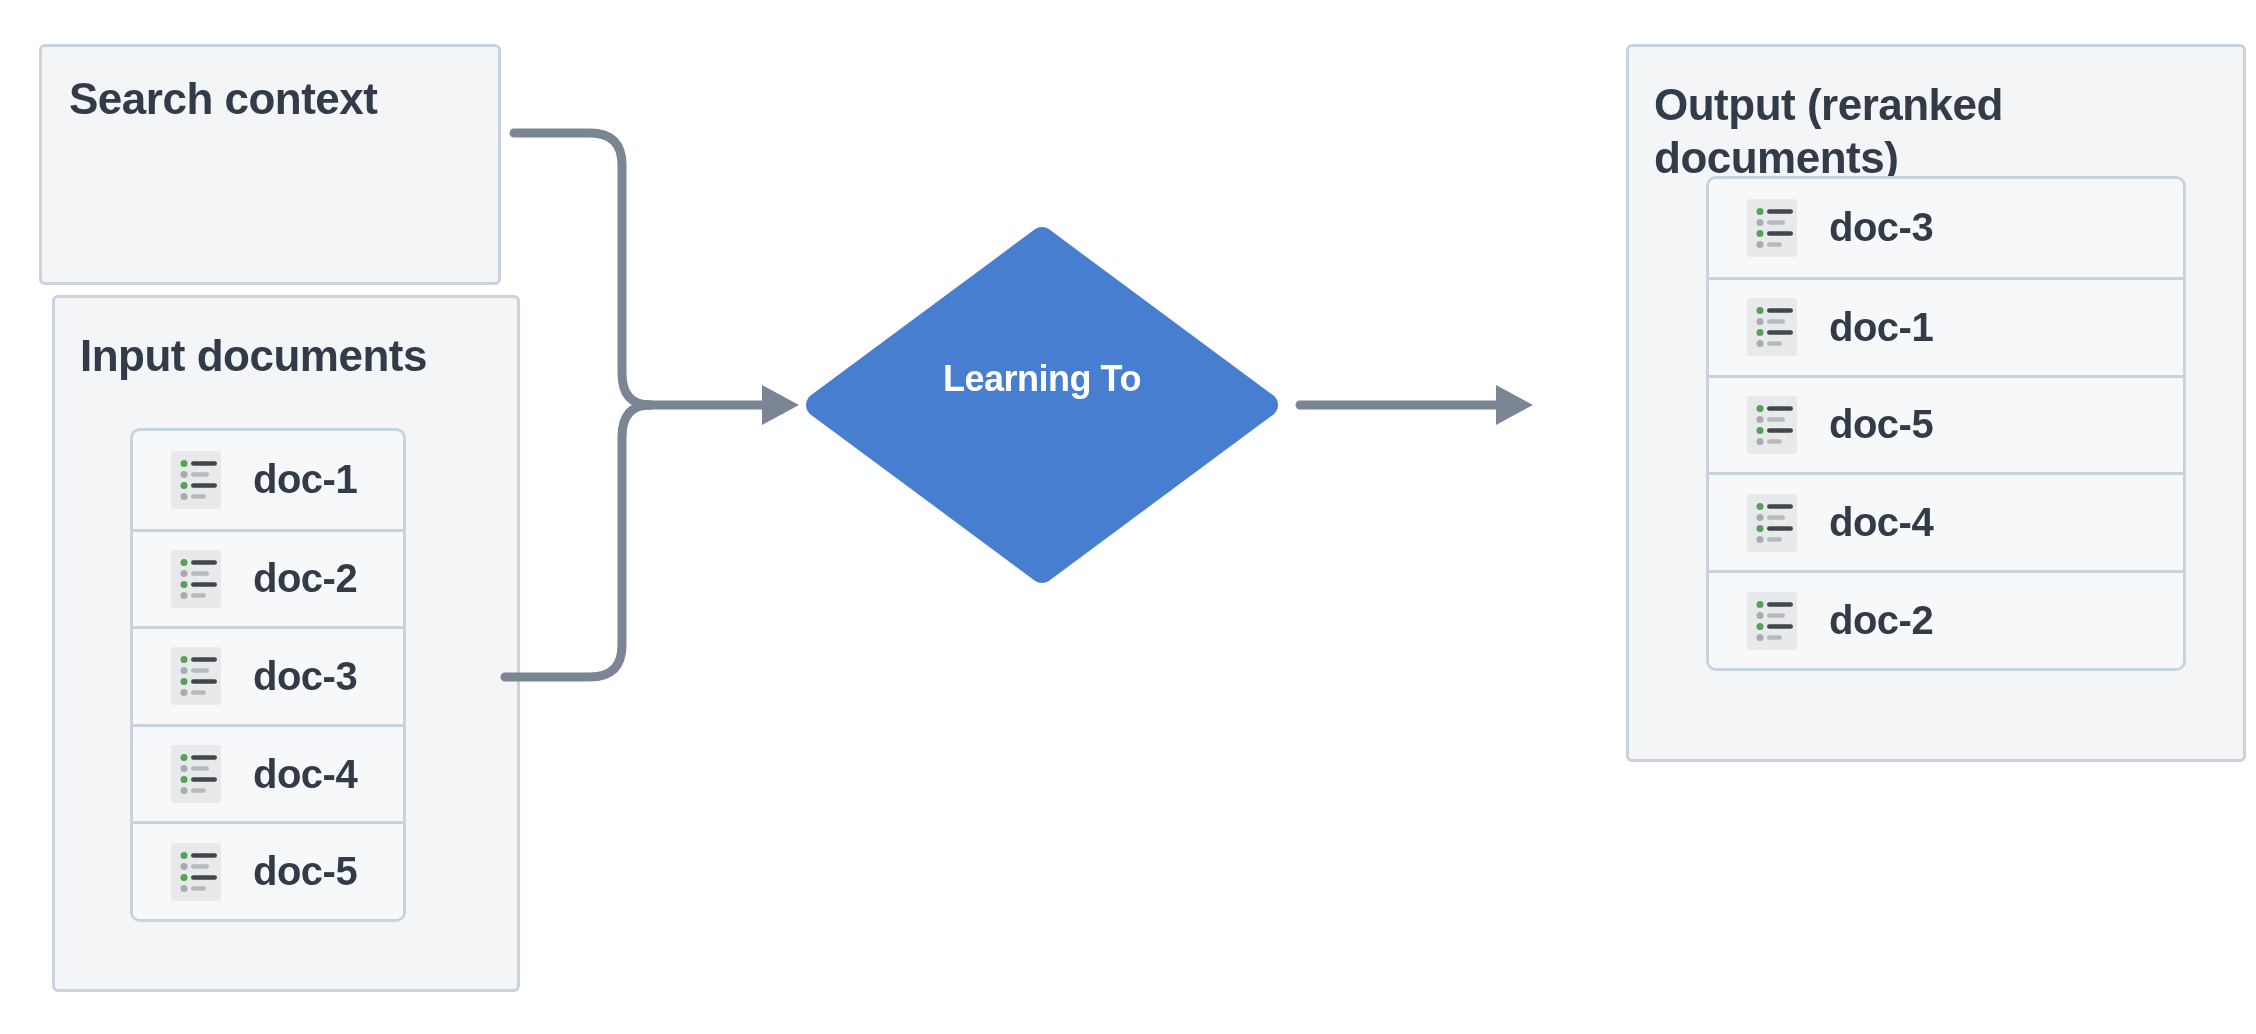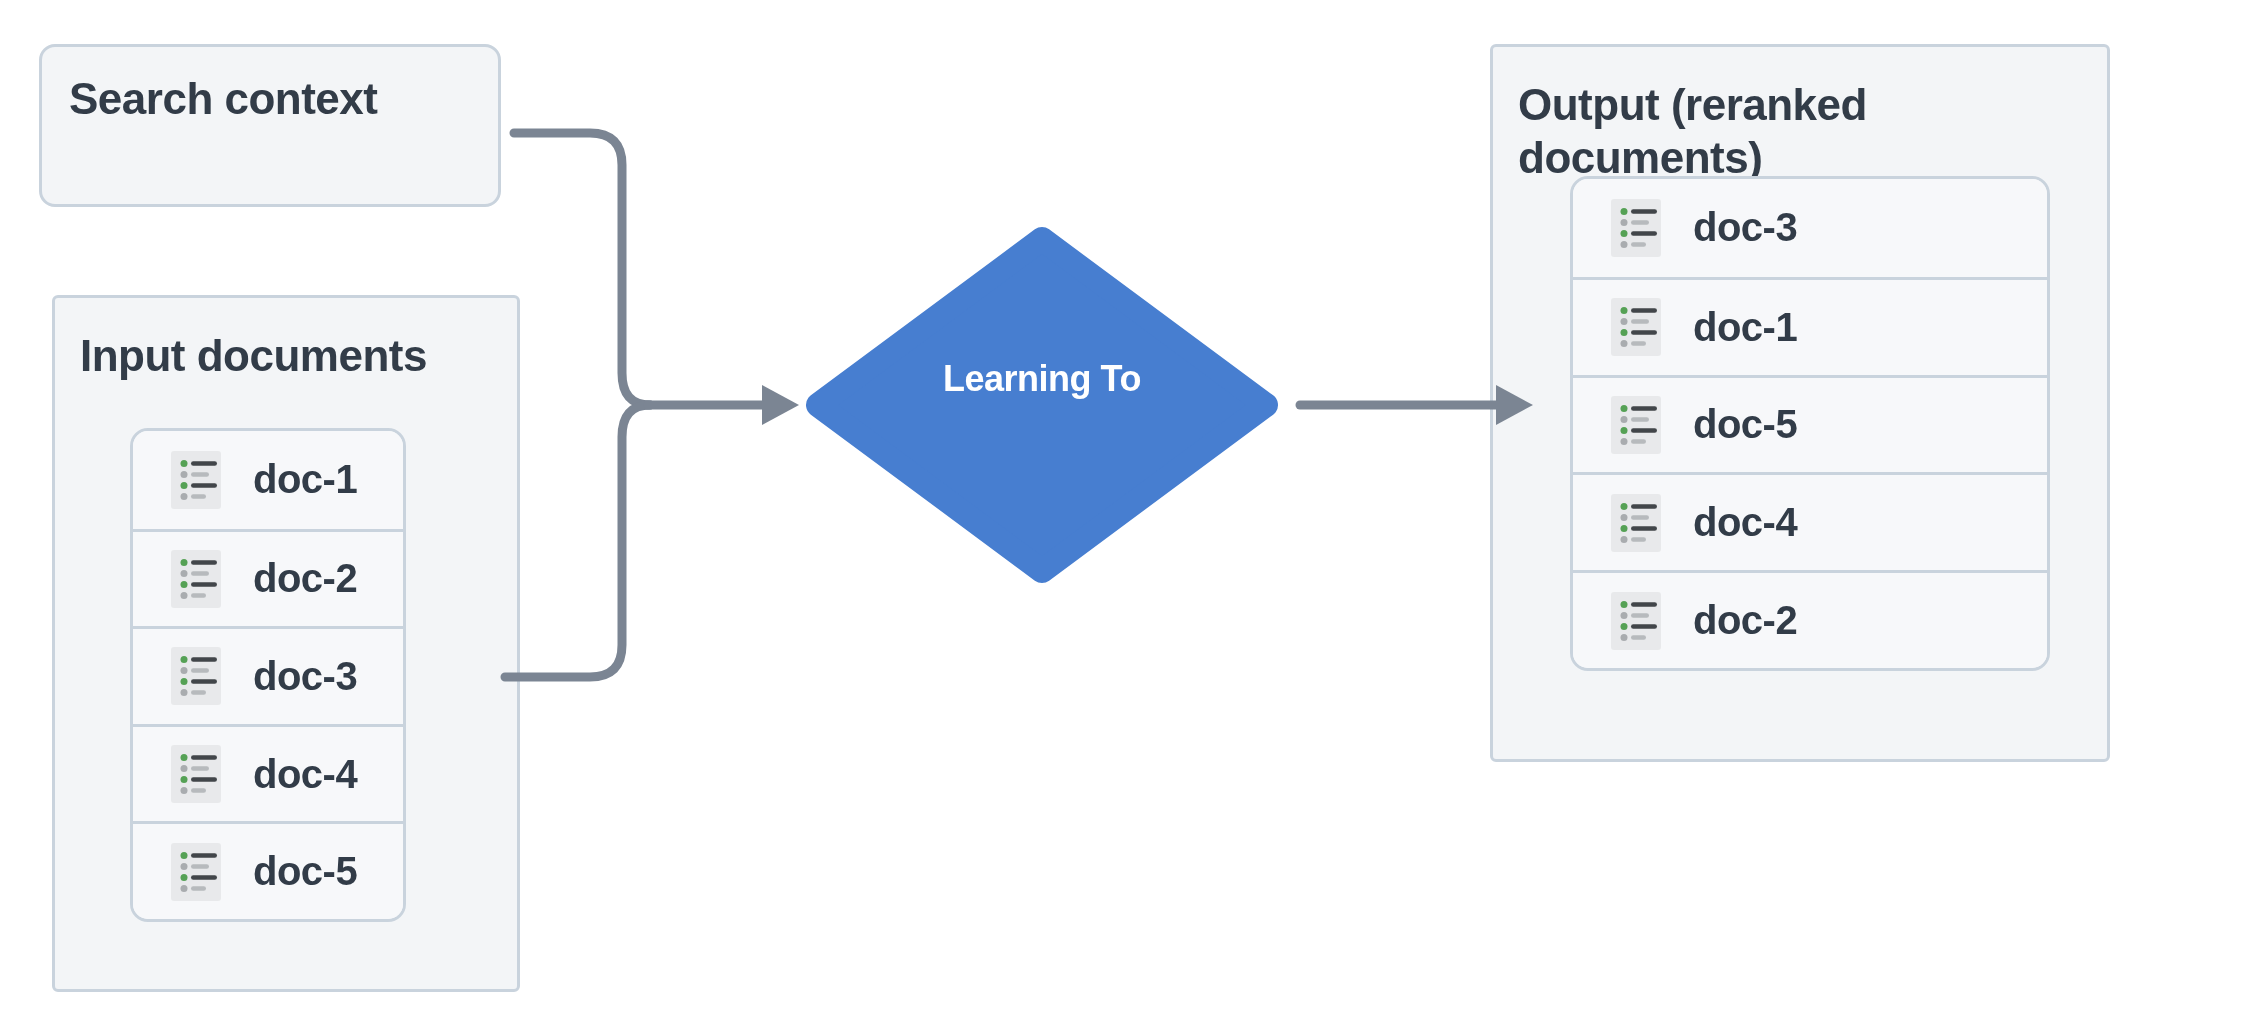--- a/index.html
+++ b/index.html
@@ -52,34 +52,34 @@
     border: 3px solid var(--panel-border);
     border-radius: 6px;
   }
   .panel-title {
     font-weight: bold;
     font-size: 44px;
     line-height: 1.2;
     letter-spacing: -0.5px;
     color: var(--text-dark);
   }
-  .panel-search { left: 39px; top: 44px; width: 462px; height: 163px; padding: 26px 27px; border-radius: 16px; }
+  .panel-search { left: 39px; top: 44px; width: 462px; height: 241px; padding: 26px 27px; }
   .panel-search .panel-body {
     font-size: 40px;
     line-height: 1.2;
     margin-top: 26px;
     color: var(--text-dark);
   }
   .panel-input  { left: 52px; top: 295px; width: 468px; height: 697px; padding: 32px 25px; }
-  .panel-output { left: 1490px; top: 44px; width: 620px; height: 718px; padding: 32px 25px; }
+  .panel-output { left: 1626px; top: 44px; width: 620px; height: 718px; padding: 32px 25px; }
 
   .doc-list {
     position: absolute;
     border: 3px solid var(--panel-border);
-    border-radius: 18px;
+    border-radius: 10px;
     background: var(--card-bg);
     display: grid;
     grid-template-rows: repeat(5, 1fr);
     overflow: hidden;
   }
   .doc-list-input  { left: 75px; top: 130px; width: 276px; height: 494px; }
   .doc-list-output { left: 77px; top: 129px; width: 480px; height: 495px; }
   .doc-row {
     display: flex;
     align-items: center;

